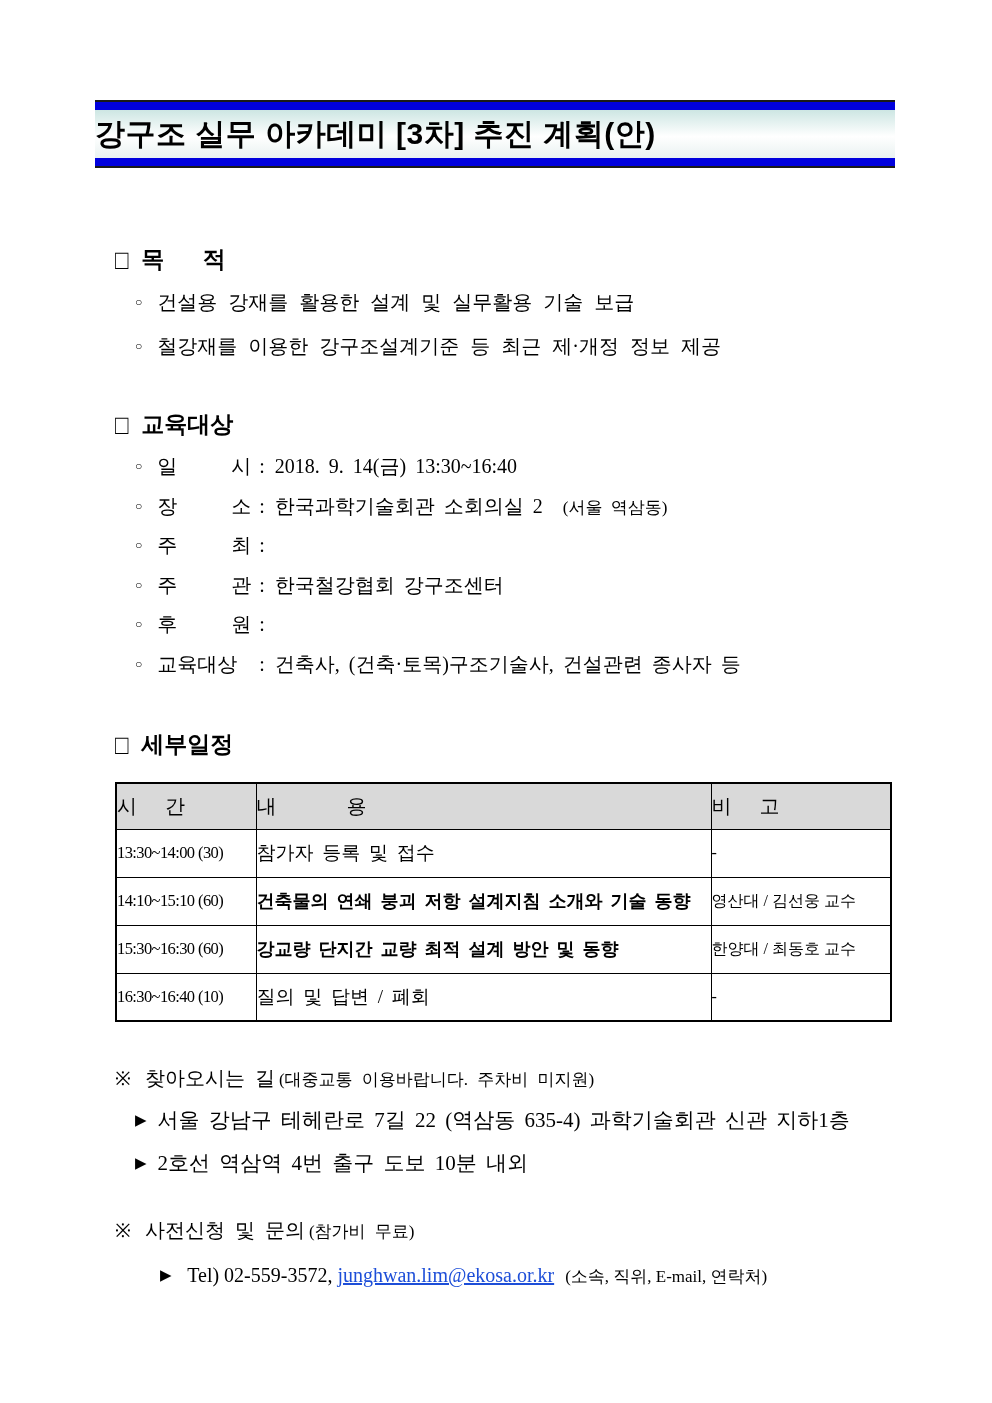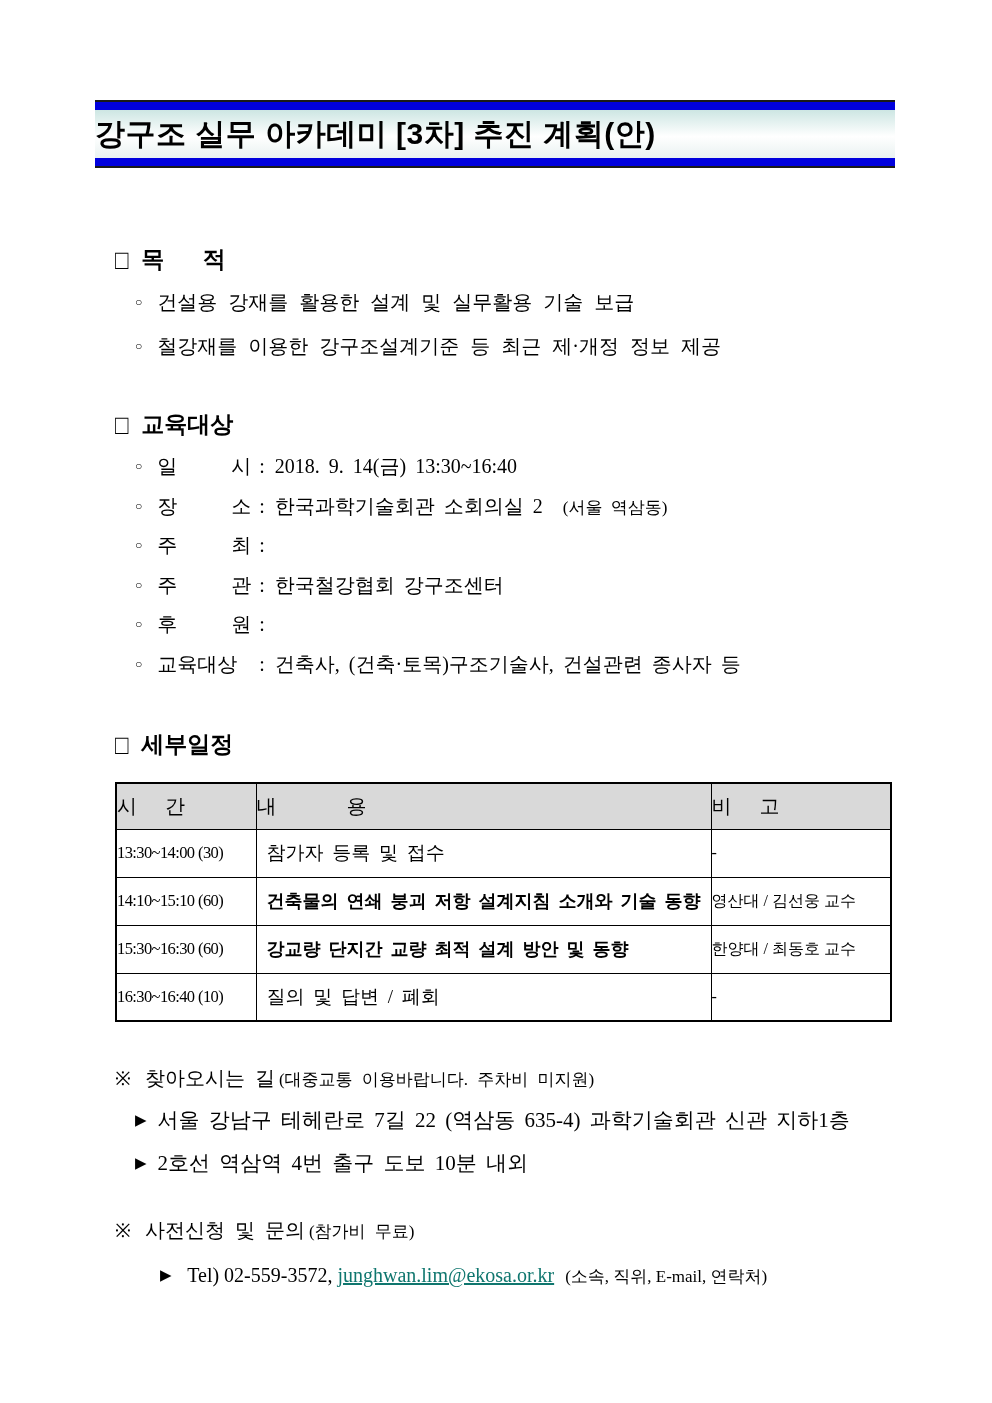--- a/index.html
+++ b/index.html
@@ -79,21 +79,21 @@
   }
   table.schedule th {
     background:#d9d9d9; font-weight:normal; font-size:20px;
     height:46px; white-space:pre; word-spacing:2px;
   }
   table.schedule td { height:48px; }
   col.c-time { width:140px; }
   col.c-content { width:455px; }
   col.c-note { width:180px; }
   td.cell-time { font-size:16.5px; letter-spacing:-0.6px; }
-  td.cell-content { font-size:19px; word-spacing:4px; white-space:pre-wrap;padding-left:10px; }
+  td.cell-content { font-size:19px; word-spacing:4px; white-space:pre-wrap; }
   td.cell-content.bold {
     font-family:"Liberation Sans", sans-serif;
     font-weight:bold; font-size:18px; word-spacing:3px;
   }
   td.cell-note { font-size:16px; }
 
   
   .directions { margin-top:42px; }
   .note-head {
     display:flex; align-items:baseline;
@@ -102,21 +102,21 @@
   .refmark { margin-right:14px; font-size:19px; flex:0 0 auto; }
   .note-paren { font-size:17px; margin-left:4px; }
   .arrow-line {
     display:flex; align-items:baseline;
     font-size:21px; word-spacing:4px;
     margin:12px 0 0 20px; line-height:29px;
   }
   .arrow { font-size:15px; margin-right:11px; flex:0 0 auto; position:relative; top:-2px; }
   .registration { margin-top:36px; }
   .tel-line { margin:18px 0 0 45px; font-size:20px; }
-  .email-link { color:#0f766e; text-decoration:underline; cursor:pointer; }
+  .email-link { color:#1d4ed8; text-decoration:underline; cursor:pointer; }
   .email-note { font-size:17px; margin-left:6px; }
 </style>
 </head>
 <body>
 
 <div class="page">
 
   <div class="banner">
     <div class="banner-core">
       <div class="banner-title">강구조 실무 아카데미 [3차] 추진 계획(안)</div>

